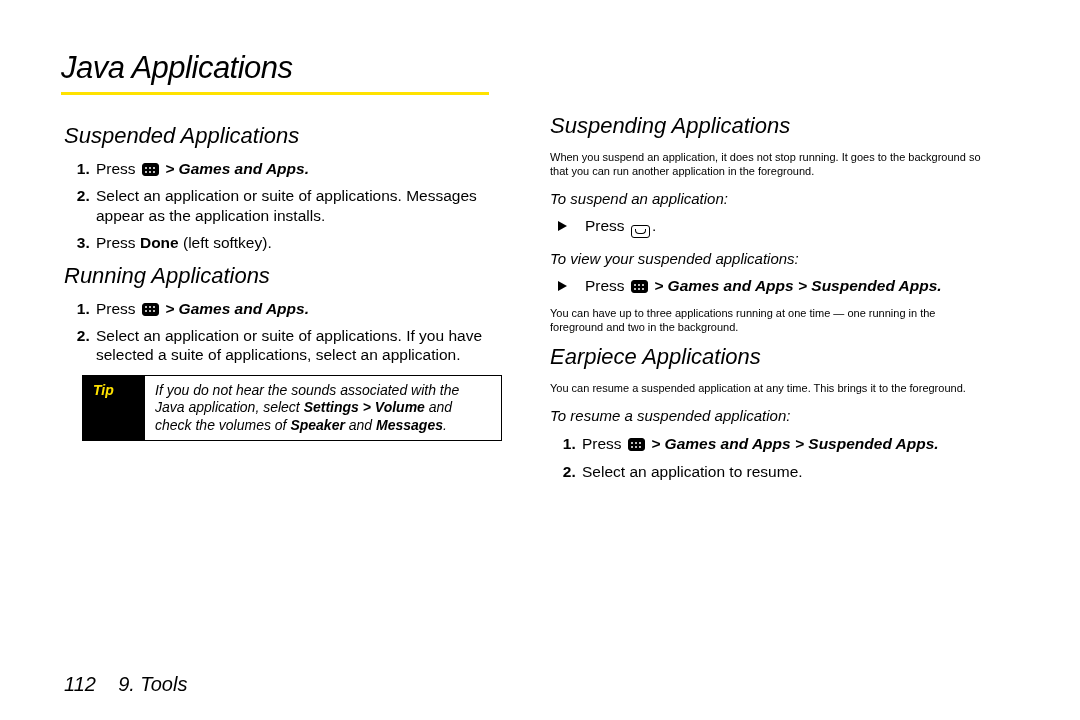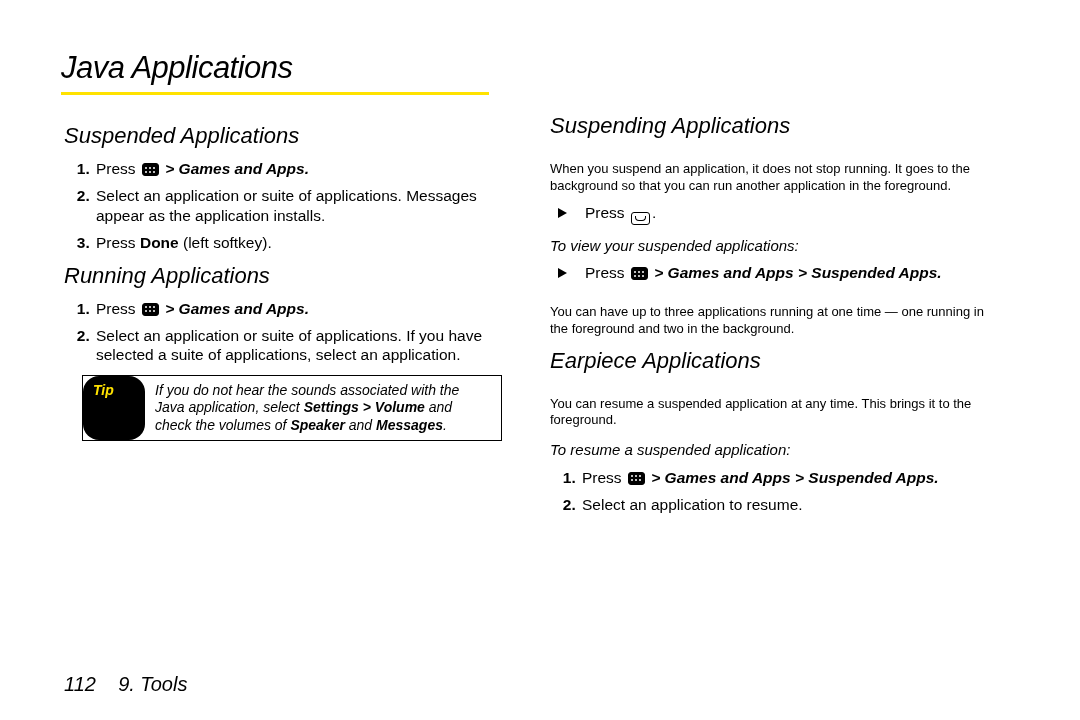--- a/index.html
+++ b/index.html
@@ -47,23 +47,23 @@
     font-weight: 400;
     margin: 10px 0 10px 0;
   }
   .sub-head {
     font-size: 15px;
     font-style: italic;
     font-weight: 400;
     margin: 12px 0 10px 0;
   }
   .body-text {
-    font-size: 13px;
+    font-size: 11px;
     line-height: 1.28;
-    margin: 22px 0 10px 0;
+    margin: 11px 0 10px 0;
   }
   ol {
     margin: 6px 0 8px 0;
     padding-left: 30px;
   }
   ol > li {
     font-size: 15.5px;
     line-height: 1.25;
     margin: 4px 0 8px 0;
     padding-left: 2px;
@@ -140,21 +140,20 @@
   }
   .tip-label {
     background: #000;
     color: #ffe200;
     font-weight: bold;
     font-style: italic;
     padding: 6px 10px;
     min-width: 42px;
     display: flex;
     align-items: flex-start;
-    border-radius: 16px;
   }
   .tip-text {
     padding: 6px 10px 6px 10px;
     flex: 1;
     font-size: 14px;
   }
   .footer {
     position: absolute;
     bottom: 24px;
     left: 64px;
@@ -218,20 +217,21 @@
         <div class="tip-text">
           <span>If you do not hear the sounds associated with the Java application, select </span><span class="bold">Settings &gt; Volume</span><span> and check the volumes of </span><span class="bold">Speaker</span><span> and </span><span class="bold">Messages</span><span>.</span>
         </div>
       </div>
     </div>
 
     <div class="col">
       <h2 class="sect-head" style="margin-top:0">Suspending Applications</h2>
       <p class="body-text">When you suspend an application, it does not stop running. It goes to the background so that you can run another application in the foreground.</p>
 
+      <div class="sub-head">To suspend an application:</div>
       <div class="bullet-item">
         <span class="tri"></span>
         <span>
           <span>Press </span><span class="end-key"></span><span>.</span>
         </span>
       </div>
 
       <div class="sub-head">To view your suspended applications:</div>
       <div class="bullet-item">
         <span class="tri"></span>

